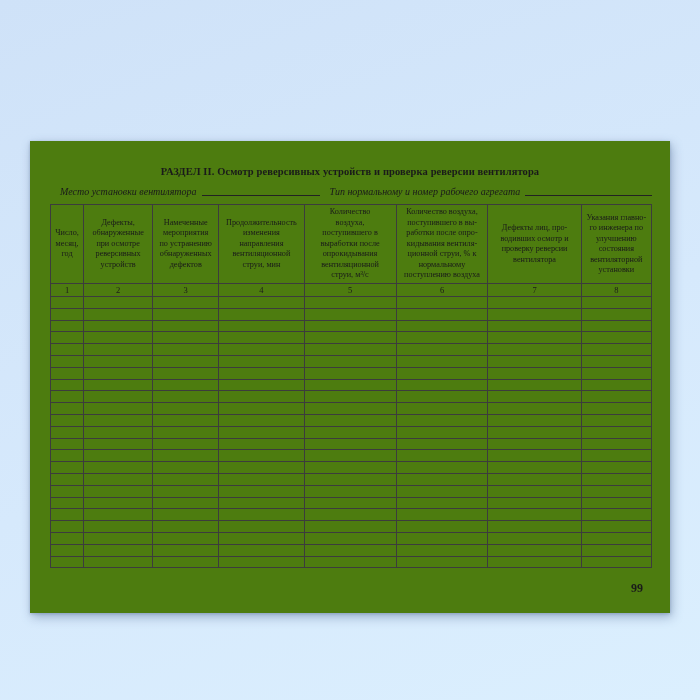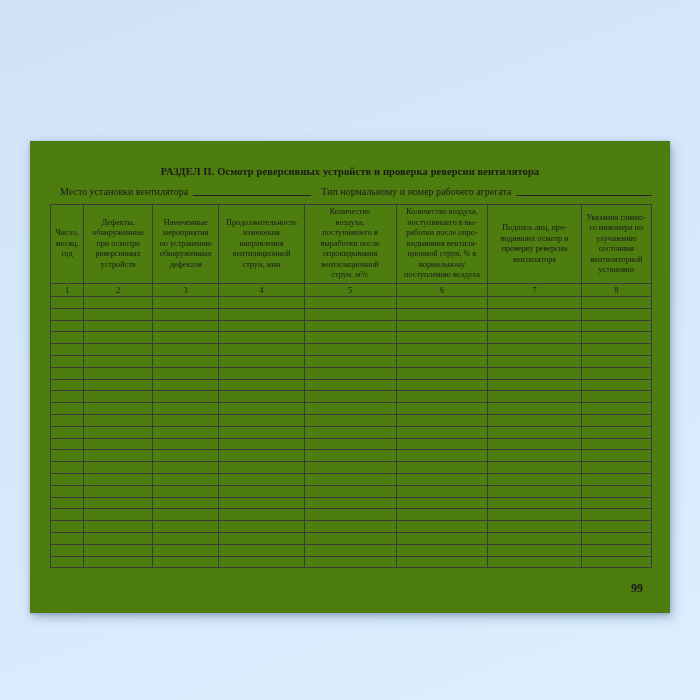--- a/index.html
+++ b/index.html
@@ -24,21 +24,21 @@
     font-weight: bold;
     letter-spacing: 0.1px;
   }
   .fields-row {
     display: flex;
     align-items: flex-end;
     margin: 9px 18px 0 30px;
     font-size: 10px;
     line-height: 1.1;
   }
-  .field-label { white-space: nowrap; }
+  .field-label { white-space: nowrap; font-style: italic; }
   .blank-line {
     border-bottom: 1px solid #222;
     height: 1px;
     display: inline-block;
     margin: 0 10px 1px 5px;
   }
   .blank-line.short { width: 118px; }
   .blank-line.grow { flex: 1; margin-right: 0; }
   .form-table {
     margin: 7px 18px 0 20px;
@@ -128,21 +128,21 @@
 опрокидывания
 вентиляционной
 струи, м³/с</th>
             <th class="hdr">Количество воздуха,
 поступившего в вы-
 работки после опро-
 кидывания вентиля-
 ционной струи, % к
 нормальному
 поступлению воздуха</th>
-            <th class="hdr">Подпись лиц, про-
+            <th class="hdr">Дефекты лиц, про-
 водивших осмотр и
 проверку реверсии
 вентилятора</th>
             <th class="hdr">Указания главно-
 го инженера по
 улучшению
 состояния
 вентиляторной
 установки</th>
           </tr>

